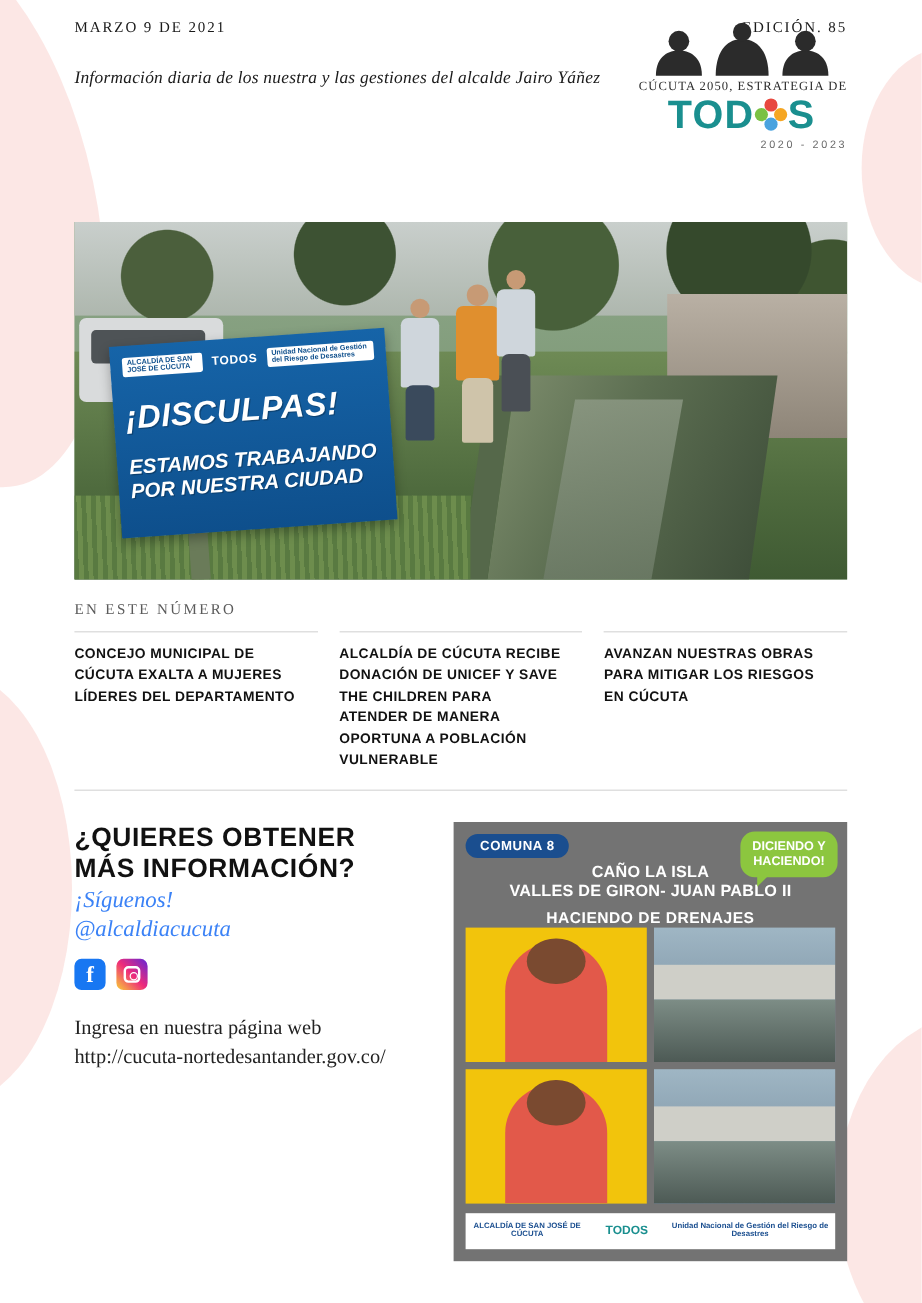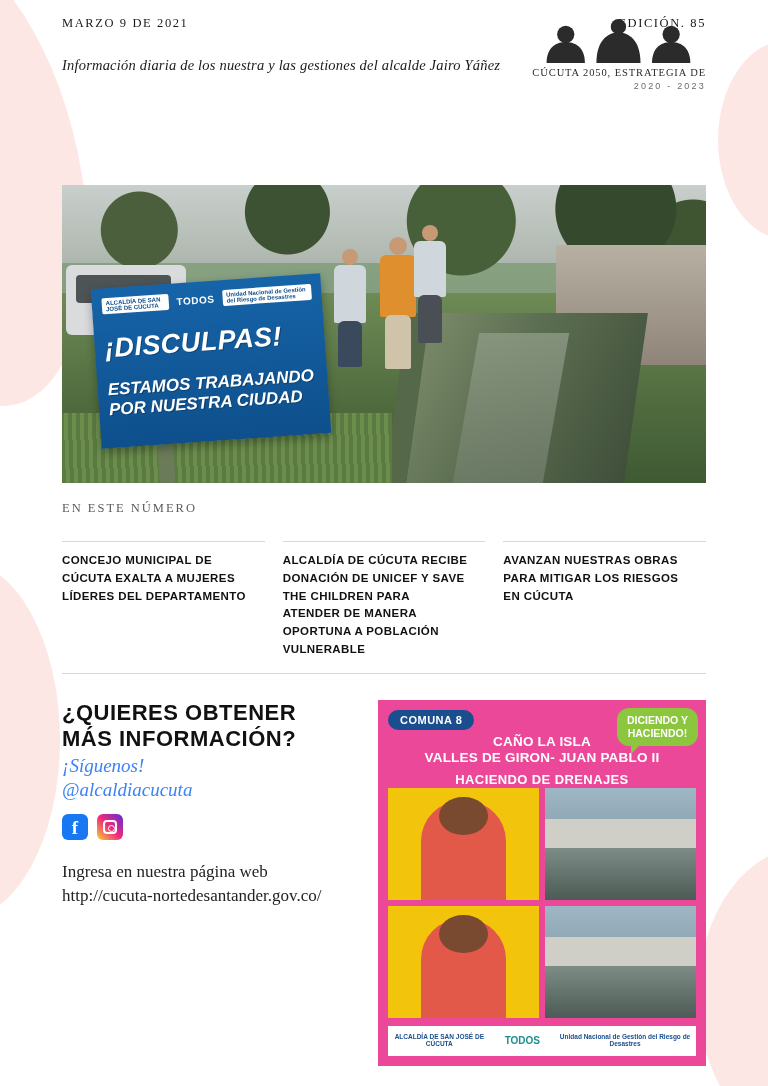--- a/index.html
+++ b/index.html
@@ -183,21 +183,20 @@
   .headlines {
     display: flex;
     margin-top: 10px;
     gap: 0;
   }
   .hl {
     flex: 1;
     padding: 10px 16px 6px 0;
     border-top: 1.5px solid #d8d8d8;
     margin-right: 18px;
-    margin-top: 15px;
   }
   .hl:last-child { margin-right: 0; }
   .hl-text {
     font-size: 11.5px;
     font-weight: bold;
     letter-spacing: .4px;
     line-height: 1.55;
     color: #111;
   }
   .hl-rule-bottom {
@@ -238,21 +237,21 @@
     font-family: "Liberation Serif", serif;
     font-size: 17px;
     line-height: 1.42;
     color: #222;
     margin-top: 20px;
   }
 
   
   .flyer {
     flex: 1;
-    background: #ec4899;
+    background: #737373;
     position: relative;
     padding: 10px;
     min-height: 348px;
   }
   .flyer-top { position: relative; height: 74px; }
   .comuna {
     display:inline-block;
     background:#1a4e8f; color:#fff; font-weight:bold; font-size:11px;
     padding: 4px 12px; border-radius: 11px; letter-spacing:.5px;
   }
@@ -311,20 +310,30 @@
     <div class="logo">
       <svg class="logo-people" viewBox="0 0 170 48">
         <path d="M10 46 C10 28 22 24 30 24 C38 24 50 28 50 46 Z" fill="#2b2b2b"></path>
         <circle cx="30" cy="16" r="9" fill="#2b2b2b"></circle>
         <path d="M62 46 C62 22 74 14 85 14 C96 14 108 22 108 46 Z" fill="#2b2b2b"></path>
         <circle cx="85" cy="8" r="8" fill="#2b2b2b"></circle>
         <path d="M120 46 C120 28 132 24 140 24 C148 24 160 28 160 46 Z" fill="#2b2b2b"></path>
         <circle cx="140" cy="16" r="9" fill="#2b2b2b"></circle>
       </svg>
       <div class="logo-caption">CÚCUTA 2050, ESTRATEGIA DE</div>
+      <div class="logo-todos">
+        <span>TOD</span>
+        <span class="flower">
+          <i class="f1"></i>
+            <i class="f2"></i>
+            <i class="f3"></i>
+            <i class="f4"></i>
+        </span>
+        <span>S</span>
+      </div>
       <div class="logo-years">2020 - 2023</div>
     </div>
   </div>
 
   <div class="hero">
     <div class="hero-sky"></div>
     <div class="hero-trees"></div>
     <div class="hero-ground"></div>
     <div class="hero-wall"></div>
     <div class="hero-channel"></div>

